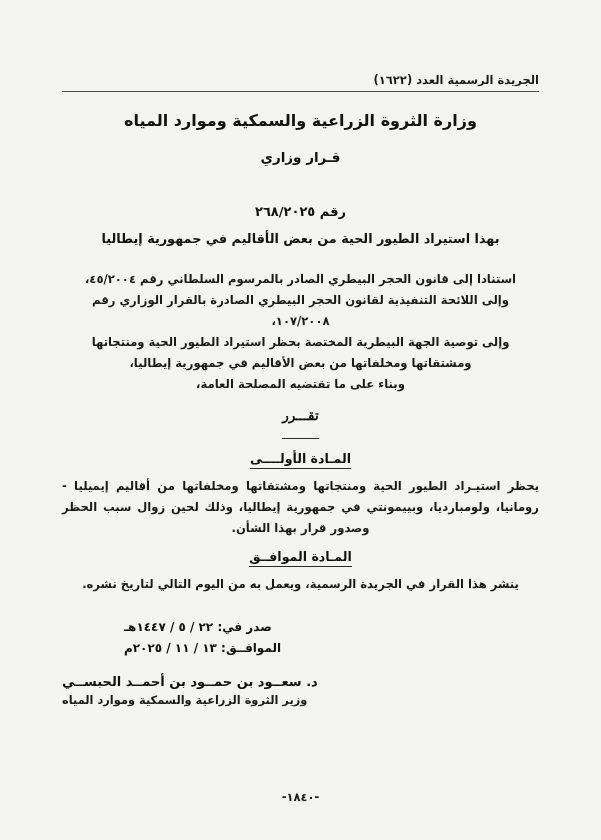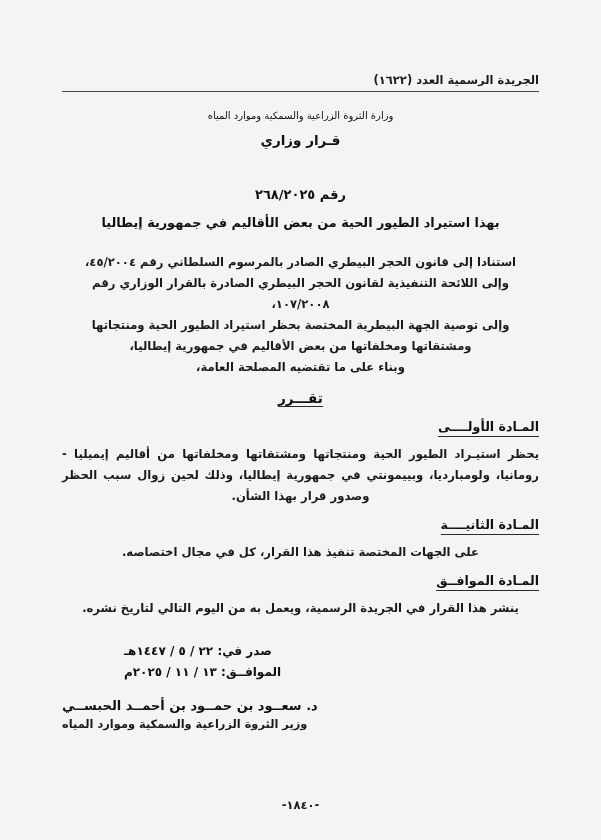--- a/index.html
+++ b/index.html
@@ -46,24 +46,24 @@
     margin: 0 0 17px 0;
     width: 100%;
   }
 
   
   .title-block {
     text-align: center;
     color: #111111;
   }
   .ministry-name {
-    font-size: 10px;
-    font-weight: normal;
+    font-size: 16px;
+    font-weight: bold;
     line-height: 1.45;
-    margin-bottom: 8px;
+    margin-bottom: 16px;
     letter-spacing: 0.2px;
   }
   .decision-kind {
     font-size: 13.5px;
     font-weight: bold;
     line-height: 1.45;
     margin-bottom: 7px;
     letter-spacing: 1.6px;
   }
   .decision-number {
@@ -103,28 +103,30 @@
     font-size: 13.5px;
     font-weight: bold;
     color: #111111;
     letter-spacing: 2px;
     margin: 12px 0 12px 0;
     position: relative;
   }
   .decides .u-line {
     display: inline-block;
     border-bottom: 1.3px solid #2a2a2a;
-    padding-bottom: 0;
+    padding-bottom: 14px;
+    font-family: Liberation Serif, serif;
   }
 
   
   .article {
     margin-bottom: 10px;
   }
   .article-heading {
+    text-align: center;
     font-size: 12.6px;
     font-weight: bold;
     color: #111111;
     letter-spacing: 0.6px;
     margin: 10px 0 7px 0;
   }
   .article-heading .u-line {
     display: inline-block;
     border-bottom: 1.2px solid #2a2a2a;
     padding-bottom: 2px;
@@ -179,21 +181,21 @@
     line-height: 1.5;
     margin-top: 1px;
     padding-right: 22px;
   }
 
   
   .page-footer {
     position: absolute;
     left: 0;
     right: 0;
-    bottom: 28px;
+    bottom: 36px;
     text-align: center;
     font-size: 11.5px;
     font-weight: bold;
     color: #1a1a1a;
     letter-spacing: 0.5px;
   }
 </style>
 </head>
 <body>
 
@@ -222,26 +224,20 @@
       <span class="u-line">تقـــرر</span>
     </div>
 
     <div class="article">
       <div class="article-heading">
         <span class="u-line">المـادة الأولــــى</span>
       </div>
       <p class="article-body">يحظر استيـراد الطيور الحية ومنتجاتها ومشتقاتها ومخلفاتها من أقاليم إيميليا - رومانيا، ولومبارديا، وبييمونتي في جمهورية إيطاليا، وذلك لحين زوال سبب الحظر وصدور قرار بهذا الشأن.</p>
     </div>
 
-    <div class="article">
-      <div class="article-heading">
-        <span class="u-line">المـادة الثانيــــة</span>
-      </div>
-      <p class="article-body single-line">على الجهات المختصة تنفيذ هذا القرار، كل في مجال اختصاصه.</p>
-    </div>
 
     <div class="article">
       <div class="article-heading">
         <span class="u-line">المـادة الموافــق</span>
       </div>
       <p class="article-body single-line">ينشر هذا القرار في الجريدة الرسمية، ويعمل به من اليوم التالي لتاريخ نشره.</p>
     </div>
 
     <div class="sig-block">
       <div class="sig-dates">

